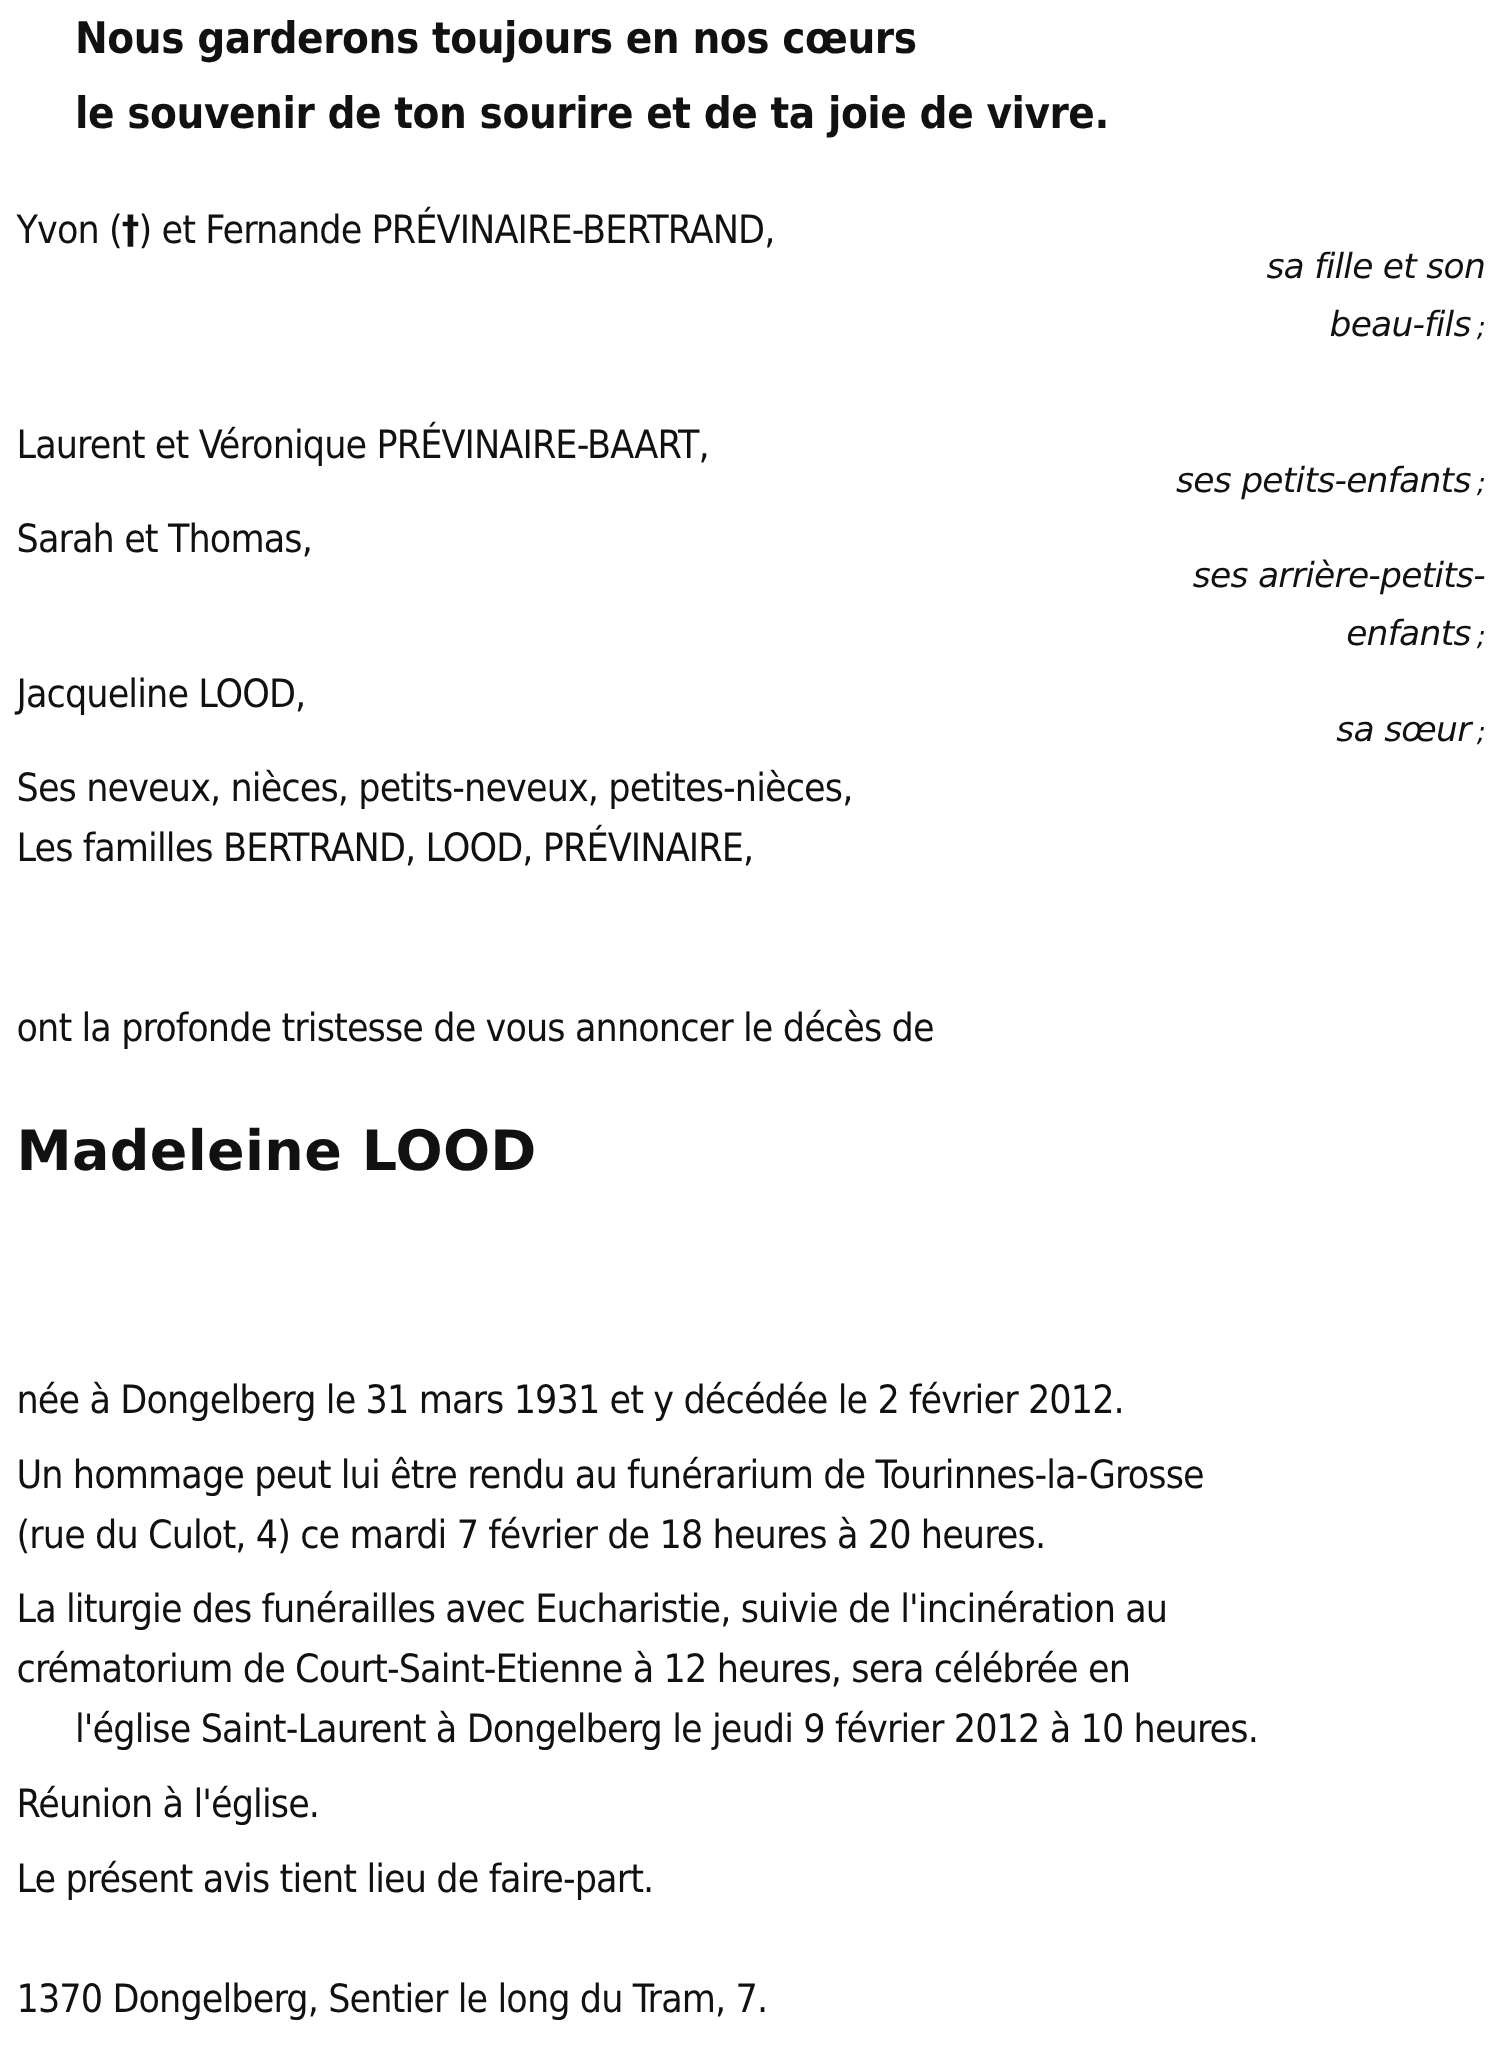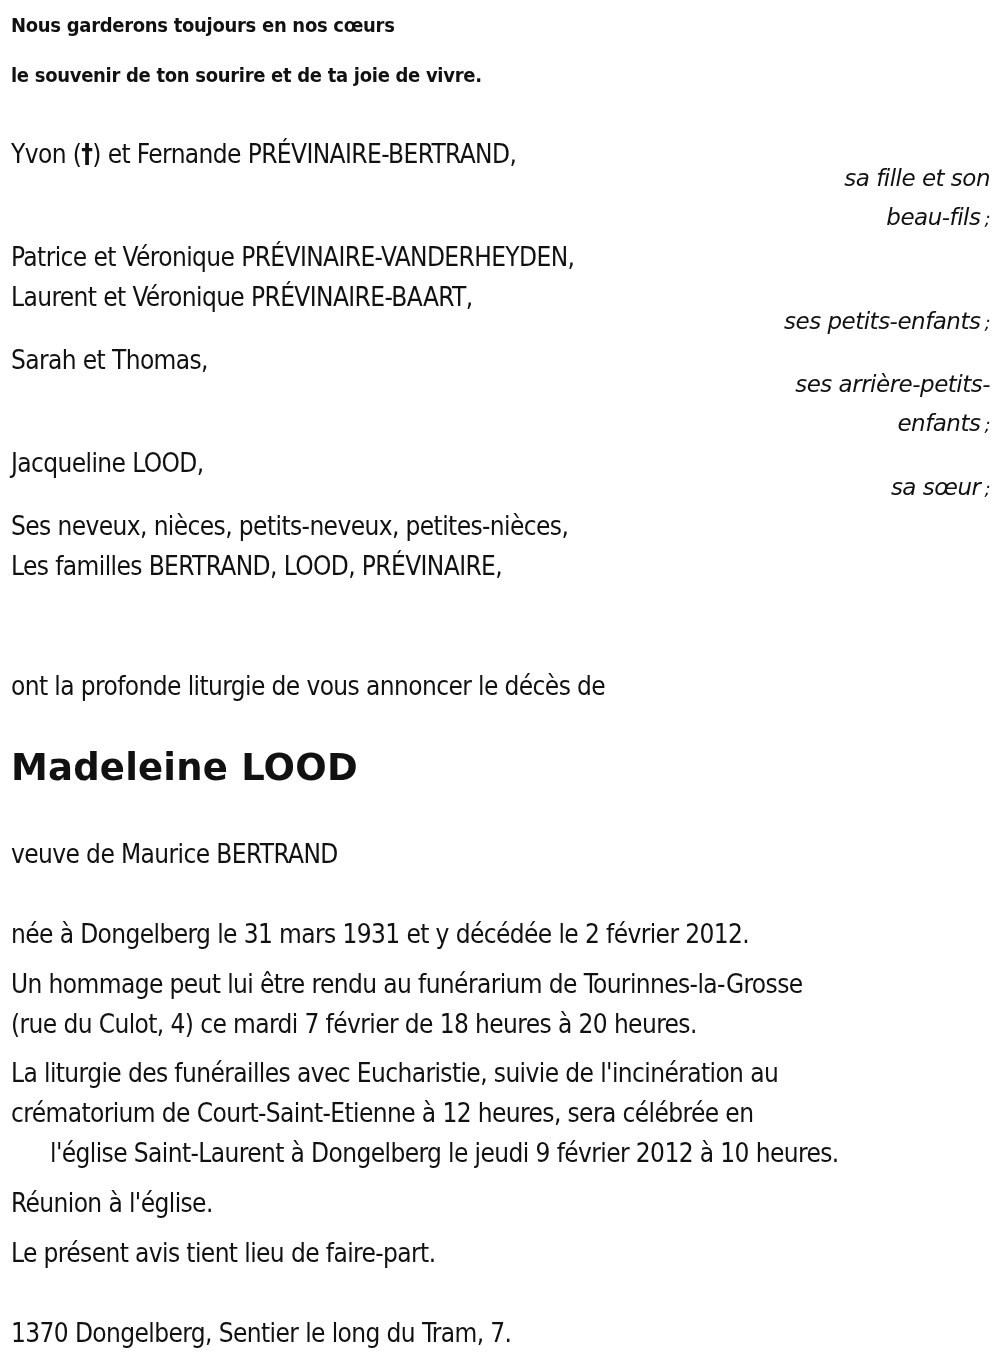--- a/index.html
+++ b/index.html
@@ -26,22 +26,23 @@
       position: absolute;
       left: 11px;
       font-size: 26px;
       line-height: 30px;
       white-space: nowrap;
       letter-spacing: -0.6px;
       font-stretch: condensed;
     }
     .motto {
       font-weight: bold;
-      font-size: 20px;
+      font-size: 29px;
       letter-spacing: -0.3px;
+      margin-left: 39px;
     }
     .rel {
       position: absolute;
       right: 10px;
       font-style: italic;
       font-size: 23px;
       line-height: 30px;
       white-space: nowrap;
       text-align: right;
       letter-spacing: -0.5px;
@@ -73,44 +74,42 @@
   <div class="line motto" style="top:60px;">le souvenir de ton sourire et de ta joie de vivre.</div>
 
   <div class="line" style="top:139px;">
     <span>Yvon (</span><span class="cross">†</span><span>) et Fernande PRÉVINAIRE-BERTRAND,</span>
   </div>
   <div class="rel" style="top:163px;">sa fille et son</div>
   <div class="rel" style="top:202px;">
     <span>beau-fils</span><span class="semi">;</span>
   </div>
 
-  <div class="line" style="top:242px;">Patrice et Véronique PRÉVINAIRE-VANDERHEYDEN,</div>
   <div class="line" style="top:282px;">Laurent et Véronique PRÉVINAIRE-BAART,</div>
   <div class="rel" style="top:306px;">
     <span>ses petits-enfants</span><span class="semi">;</span>
   </div>
 
   <div class="line" style="top:345px;">Sarah et Thomas,</div>
   <div class="rel" style="top:369px;">ses arrière-petits-</div>
   <div class="rel" style="top:408px;">
     <span>enfants</span><span class="semi">;</span>
   </div>
 
   <div class="line" style="top:448px;">Jacqueline LOOD,</div>
   <div class="rel" style="top:472px;">
     <span>sa sœur</span><span class="semi">;</span>
   </div>
 
   <div class="line" style="top:511px;">Ses neveux, nièces, petits-neveux, petites-nièces,</div>
   <div class="line" style="top:551px;">Les familles BERTRAND, LOOD, PRÉVINAIRE,</div>
 
-  <div class="line" style="top:671px;">ont la profonde liturgie de vous annoncer le décès de</div>
+  <div class="line" style="top:671px;">ont la profonde tristesse de vous annoncer le décès de</div>
 
   <div class="deceased" style="top:746px;">Madeleine LOOD</div>
-  <div class="line" style="top:839px;">veuve de Maurice BERTRAND</div>
 
   <div class="line" style="top:919px;">née à Dongelberg le 31 mars 1931 et y décédée le 2 février 2012.</div>
 
   <div class="line" style="top:969px;">Un hommage peut lui être rendu au funérarium de Tourinnes-la-Grosse</div>
   <div class="line" style="top:1009px;">(rue du Culot, 4) ce mardi 7 février de 18 heures à 20 heures.</div>
 
   <div class="line" style="top:1058px;">La liturgie des funérailles avec Eucharistie, suivie de l'incinération au</div>
   <div class="line" style="top:1098px;">crématorium de Court-Saint-Etienne à 12 heures, sera célébrée en</div>
   <div class="line" style="top:1138px;margin-left:39px;">l'église Saint-Laurent à Dongelberg le jeudi 9 février 2012 à 10 heures.</div>
 

